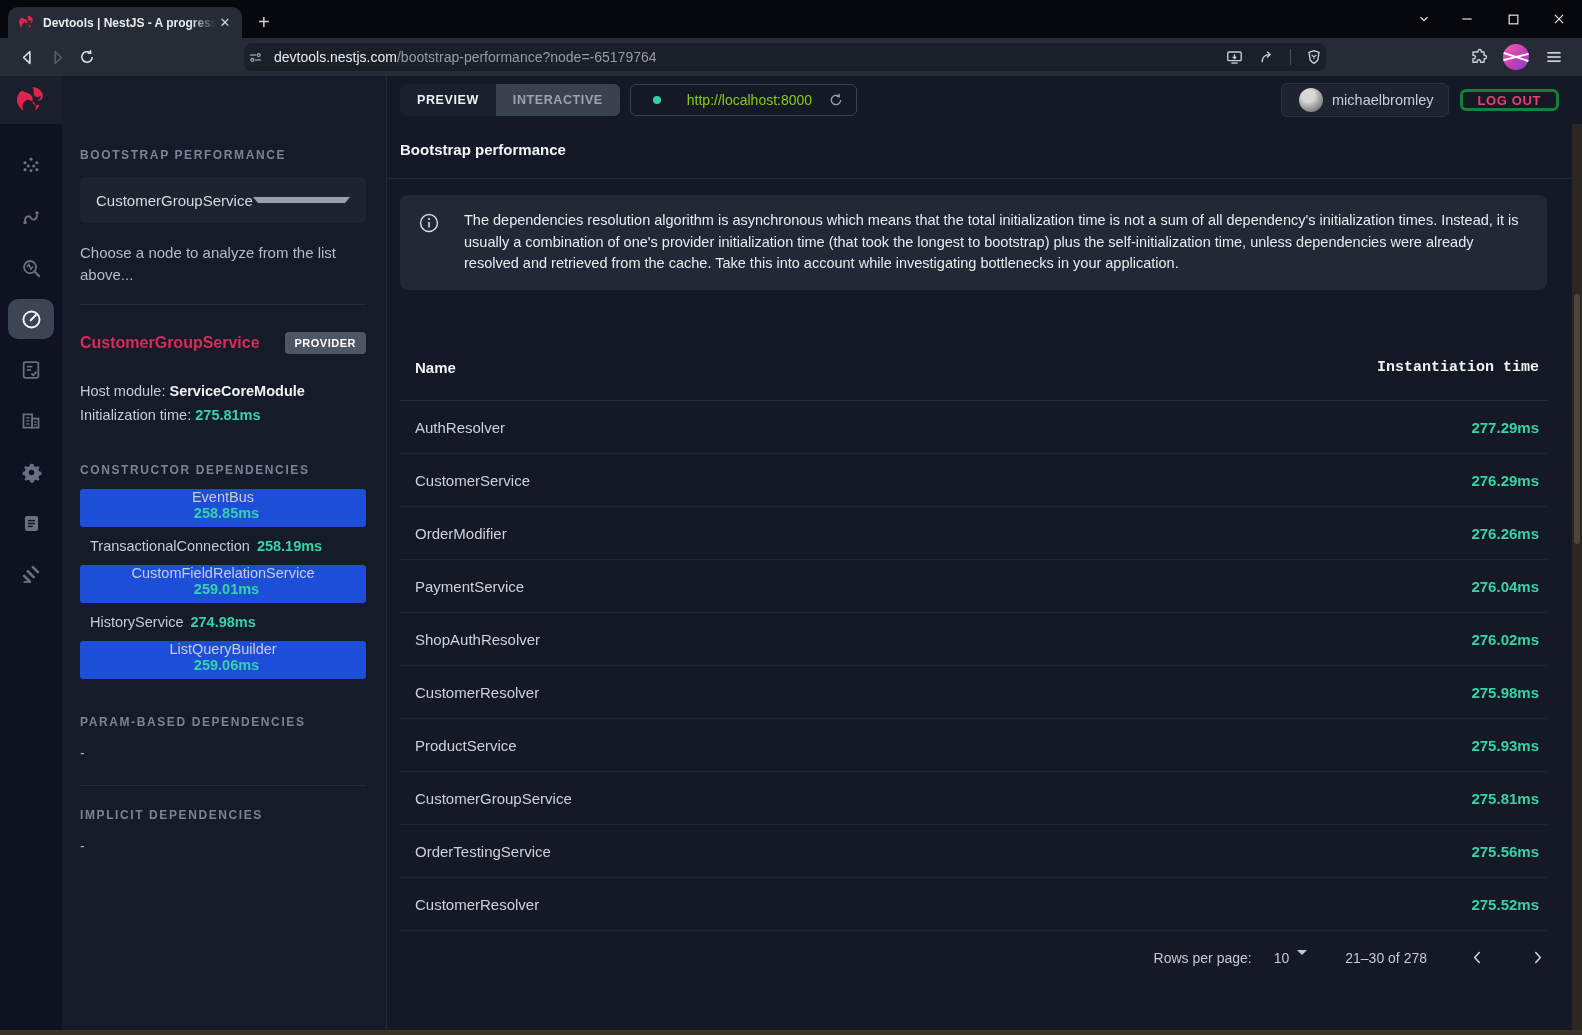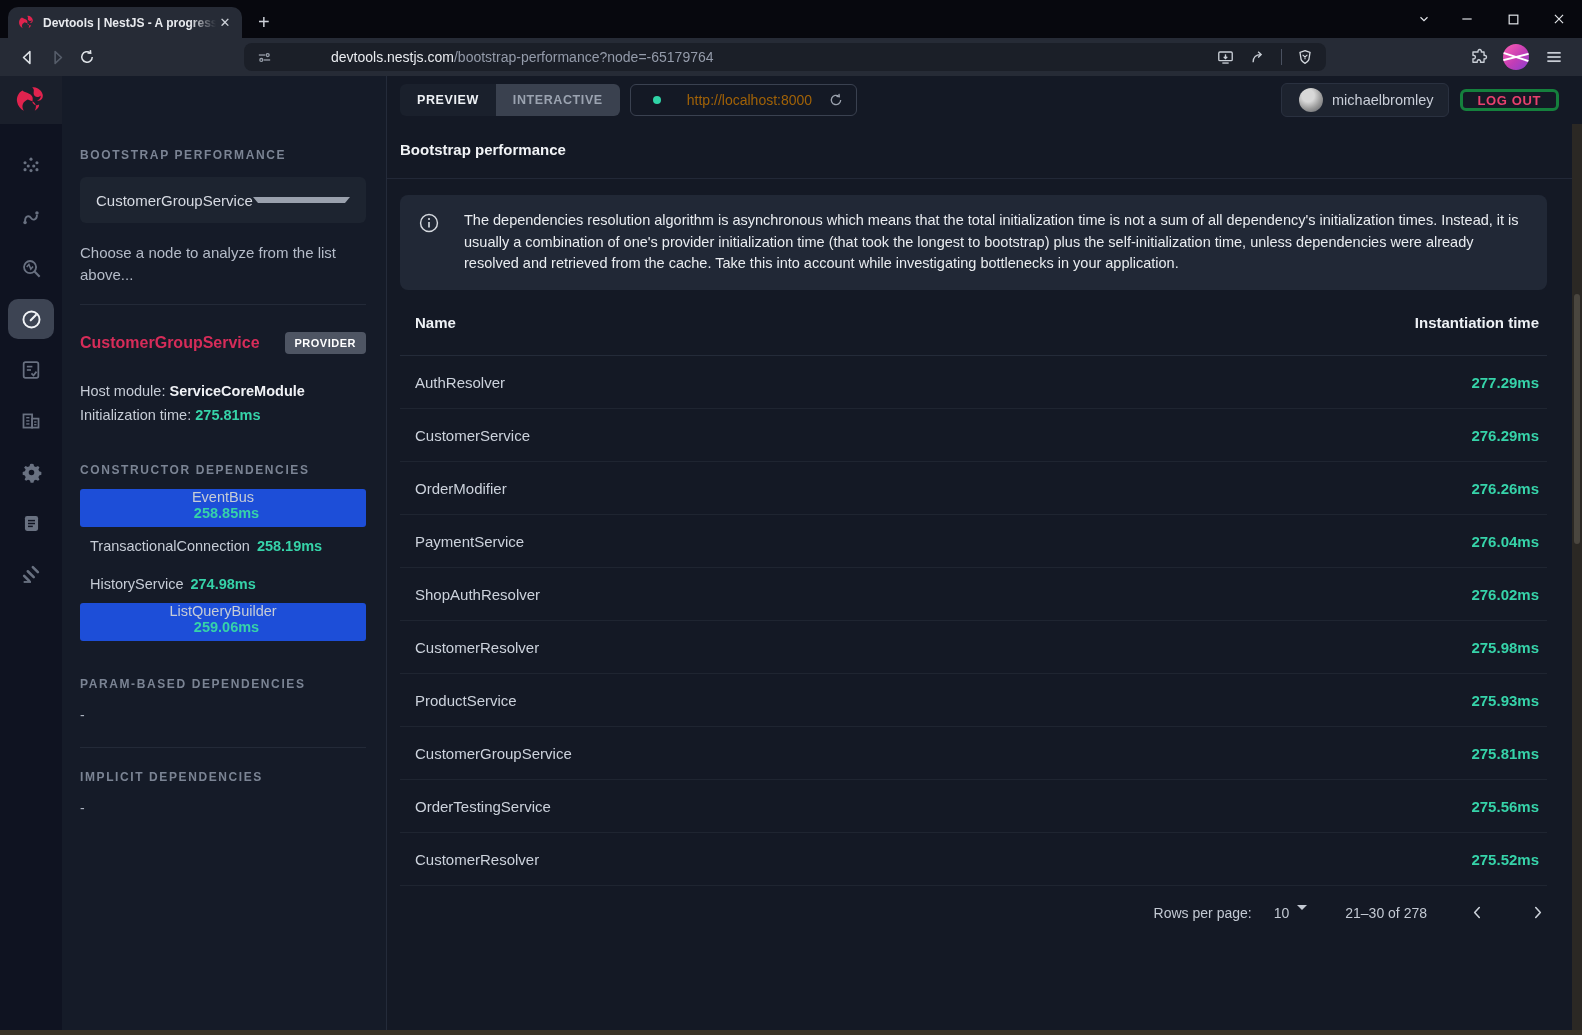--- a/index.html
+++ b/index.html
@@ -13,21 +13,21 @@
   .tab-title { font-size:12px; font-weight:700; color:#e8eaee; white-space:nowrap; overflow:hidden;
                margin-left:8px; flex:1; -webkit-mask-image:linear-gradient(90deg,#000 85%,transparent); }
   .tab-close { color:#cdd1d8; font-size:13px; width:18px; text-align:center; cursor:default; }
   .newtab { color:#cdd1d8; font-size:20px; font-weight:300; margin:0 0 4px 16px; }
   .win-controls { position:absolute; right:0; top:0; height:38px; display:flex; align-items:center; }
   .win-btn { width:46px; height:38px; display:flex; align-items:center; justify-content:center; color:#e3e6ea; }
 
   .toolbar { height:38px; background:#262b36; display:flex; align-items:center; padding:0 12px; }
   .nav-btn { width:30px; height:30px; display:flex; align-items:center; justify-content:center; }
   .urlbar { width:1082px; height:28px; margin-left:142px; background:#1b1f28; border-radius:8px;
-            display:flex; align-items:center; padding:0 12px;gap:48px; }
+            display:flex; align-items:center; padding:0 3px; }
   .url-text { font-size:14px; margin-left:10px; white-space:nowrap; }
   .url-domain { color:#e9ebef; }
   .url-path { color:#949baa; }
   .urlbar-icons { margin-left:auto; display:flex; align-items:center; gap:14px; }
   .vdiv { width:1px; height:16px; background:#4a5160; }
   .toolbar-right { margin-left:auto; display:flex; align-items:center; gap:15px; padding-right:6px; }
   .avatar-brave { width:26px; height:26px; border-radius:50%;
                   background:linear-gradient(135deg,#ff5fb0 0%,#c23db6 55%,#8a3fd0 100%);
                   position:relative; overflow:hidden; }
   .avatar-brave::before, .avatar-brave::after { content:""; position:absolute; left:-3px; right:-3px; top:12px;
@@ -72,41 +72,41 @@
   .main { flex:1; background:#141925; display:flex; flex-direction:column; }
   .app-header { height:48px; display:flex; align-items:center; padding:0 23px 0 13px; }
   .segmented { display:flex; border-radius:6px; overflow:hidden; }
   .seg-btn { height:32px; display:flex; align-items:center; justify-content:center; font-size:12.5px;
              font-weight:700; letter-spacing:0.6px; padding:0 17px; }
   .seg-btn.preview { background:#1a202c; color:#eef1f5; }
   .seg-btn.interactive { background:#3a414f; color:#9ba3b0; }
   .url-box { margin-left:10px; height:32px; border:1px solid #3a4150; border-radius:6px; display:flex;
              align-items:center; padding:0 12px; }
   .green-dot { width:8px; height:8px; border-radius:50%; background:#2fd3a6; }
-  .url-box span { font-size:14px; color:#a16207; margin:0 16px 0 10px; }
+  .url-box span { font-size:14px; color:#84cc16; margin:0 16px 0 10px; }
   .hspacer { flex:1; }
   .user-chip { height:34px; background:#1d232f; border:1px solid #2a3140; border-radius:6px; display:flex;
                align-items:center; padding:0 14px 0 8px; }
   .user-avatar { width:24px; height:24px; border-radius:50%;
                  background:radial-gradient(circle at 38% 32%, #d8d8d8 0 28%, #9a9a9a 60%, #55585e 100%); }
   .user-chip span { font-size:14.5px; color:#c9ced8; margin-left:9px; }
   .logout-btn { margin-left:11px; height:22px; border:3px solid #15803d; border-radius:6px; background:transparent;
                 color:#e8406e; font-size:13px; font-weight:700; letter-spacing:0.6px; padding:0 15px;
                 font-family:inherit;text-align:right; }
   .page-title { margin:17px 0 0 13px; font-size:15px; font-weight:700; color:#f1f3f6; }
   .title-div { border:none; border-top:1px solid #222837; margin-top:20px; }
   .main-content { padding:0 35px 0 13px; }
   .info-box { margin-top:16px; background:#212836; border-radius:8px; display:flex; gap:24px;
               padding:15px 20px 15px 18px; }
   .info-icon { flex-shrink:0; margin-top:2px; }
   .info-text { font-size:14.5px; line-height:21.7px; color:#e9ecf0; }
-  .t-head { height:66px; display:flex; align-items:center; border-bottom:1px solid #242b39; }
+  .t-head { height:66px; display:flex; align-items:center; border-bottom:1px solid #242b39;margin-top:45px; }
   .t-head span { font-size:15px; font-weight:700; color:#eef1f5; }
   .col-name { flex:1; padding-left:15px; }
-  .col-time { text-align:right; padding-right:8px; }
+  .col-time { text-align:right; padding-right:8px;font-family:Liberation Mono, monospace; }
   .t-row { height:53px; display:flex; align-items:center; border-bottom:1px solid #1f2531; }
   .t-row .name { flex:1; padding-left:15px; font-size:15px; color:#ccd2dc; }
   .t-row .time { font-size:15px; font-weight:700; color:#36d3a9; text-align:right; padding-right:8px; }
   .t-foot { height:53px; display:flex; align-items:center; justify-content:flex-end; font-size:14px; color:#c3c9d3; }
   .rpp-value { margin-left:22px; display:flex; gap:8px; }
   .rpp-caret { width:0; height:0; border-left:5px solid transparent; border-right:5px solid transparent;
                border-top:5px solid #c3c9d3; }
   .range { margin-left:38px; }
   .pag-btn { margin-left:40px; width:20px; display:flex; justify-content:center; }
 
@@ -322,20 +322,24 @@
     <div class="section-label mt36">CONSTRUCTOR DEPENDENCIES</div>
     <div class="dep-list" id="ctor-deps">
         <div class="dep-row striped">
           <span>EventBus</span>
           <span class="time">258.85ms</span>
         </div>
         <div class="dep-row">
           <span>TransactionalConnection</span>
           <span class="time">258.19ms</span>
         </div>
+        <div class="dep-row striped">
+          <span>CustomFieldRelationService</span>
+          <span class="time">259.01ms</span>
+        </div>
         <div class="dep-row">
           <span>HistoryService</span>
           <span class="time">274.98ms</span>
         </div>
         <div class="dep-row striped">
           <span>ListQueryBuilder</span>
           <span class="time">259.06ms</span>
         </div>
       </div>
     <div class="section-label mt36">PARAM-BASED DEPENDENCIES</div>

